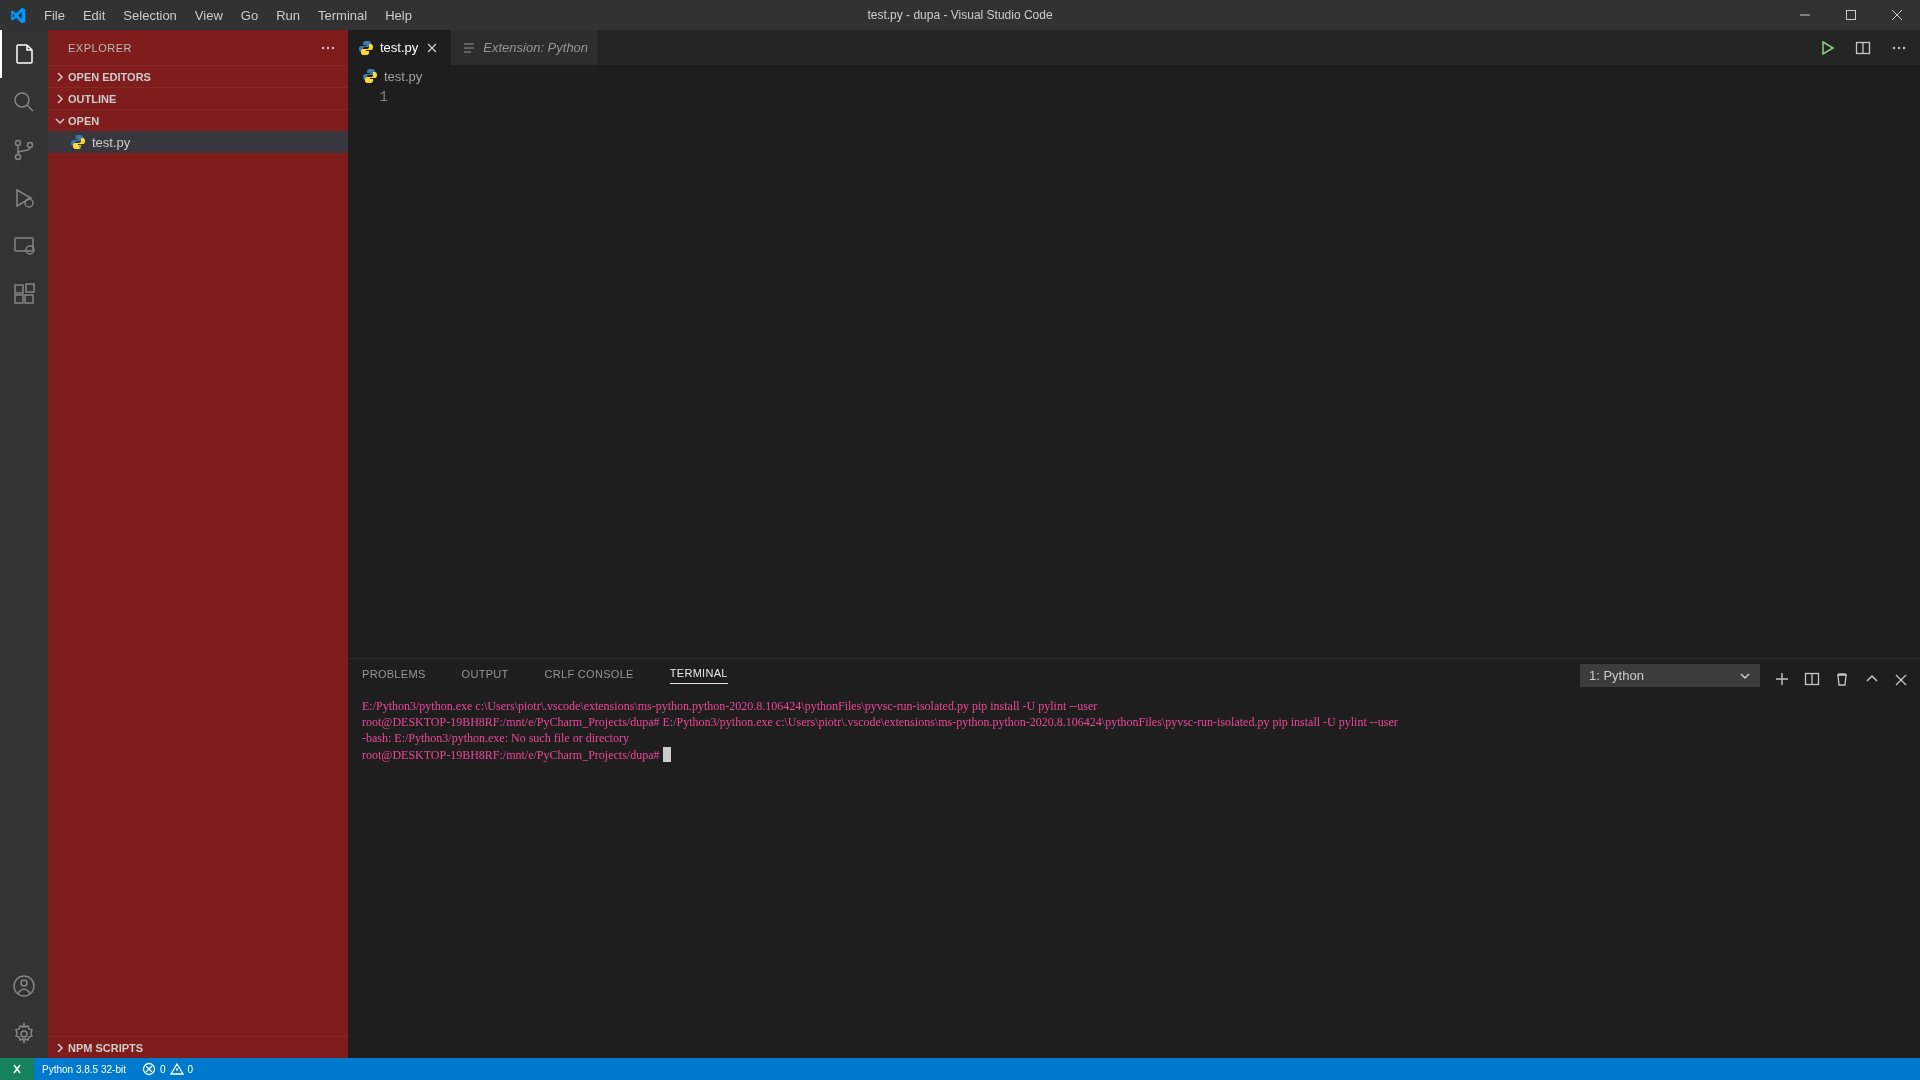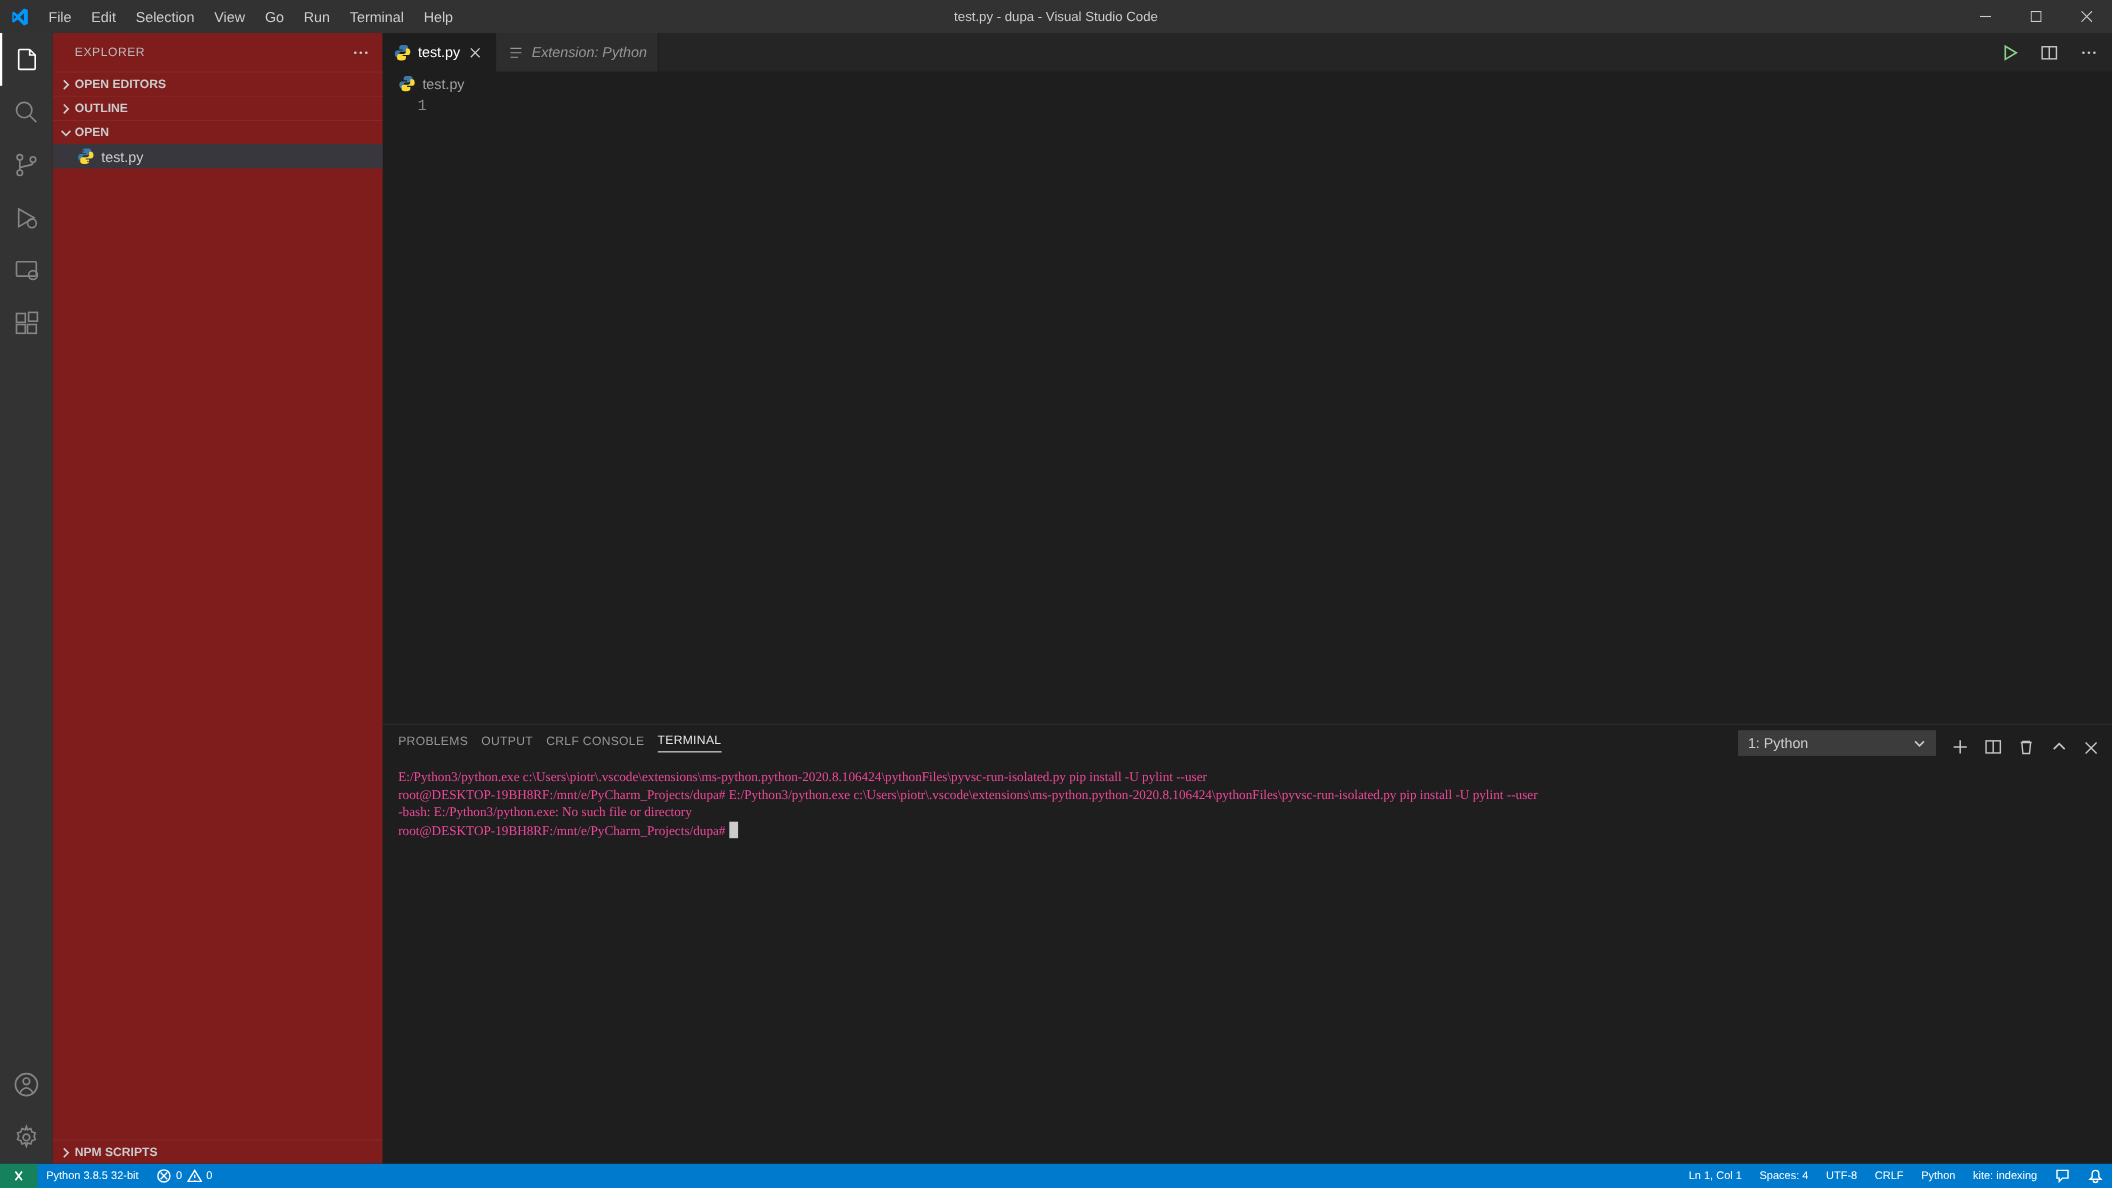--- a/index.html
+++ b/index.html
@@ -219,21 +219,21 @@
   background: #1e1e1e;
   border-top: 1px solid #2d2d2d;
   display: flex;
   flex-direction: column;
 }
 .panel-tabs {
   height: 33px;
   display: flex;
   align-items: center;
   padding-left: 14px;
-  gap: 12px;
+  gap: 36px;
 }
 .panel-tab {
   font-size: 11px;
   color: #969696;
   cursor: pointer;
   letter-spacing: 0.3px;
   padding-bottom: 4px;
 }
 .panel-tab.active {
   color: #e7e7e7;
@@ -582,31 +582,13 @@
     <svg width="14" height="14" viewBox="0 0 14 14" fill="none" stroke="#ffffff" stroke-width="1.3">
         <circle cx="7" cy="7" r="5.5"></circle>
         <path d="M4 4l6 6M10 4l-6 6"></path>
       </svg>
     <span>0</span>
     <svg width="14" height="14" viewBox="0 0 14 14" fill="none" stroke="#ffffff" stroke-width="1.3">
         <path d="M7 2l6 10H1L7 2zM7 6v3M7 11v.5"></path>
       </svg>
     <span>0</span>
   </div>
-  <div class="status-right">
-    <div class="status-item">Ln 1, Col 1</div>
-    <div class="status-item">Spaces: 4</div>
-    <div class="status-item">UTF-8</div>
-    <div class="status-item">CRLF</div>
-    <div class="status-item">Python</div>
-    <div class="status-item">kite: indexing</div>
-    <div class="status-item">
-      <svg width="14" height="14" viewBox="0 0 14 14" fill="none" stroke="#ffffff" stroke-width="1.3">
-          <path d="M2 2h10v7H7l-3 3V9H2V2z"></path>
-        </svg>
-    </div>
-    <div class="status-item">
-      <svg width="14" height="14" viewBox="0 0 14 14" fill="none" stroke="#ffffff" stroke-width="1.3">
-          <path d="M7 2a3 3 0 013 3v3l2 2H2l2-2V5a3 3 0 013-3zM5 11a2 2 0 004 0"></path>
-        </svg>
-    </div>
-  </div>
 </div>
 
 </body></html>

